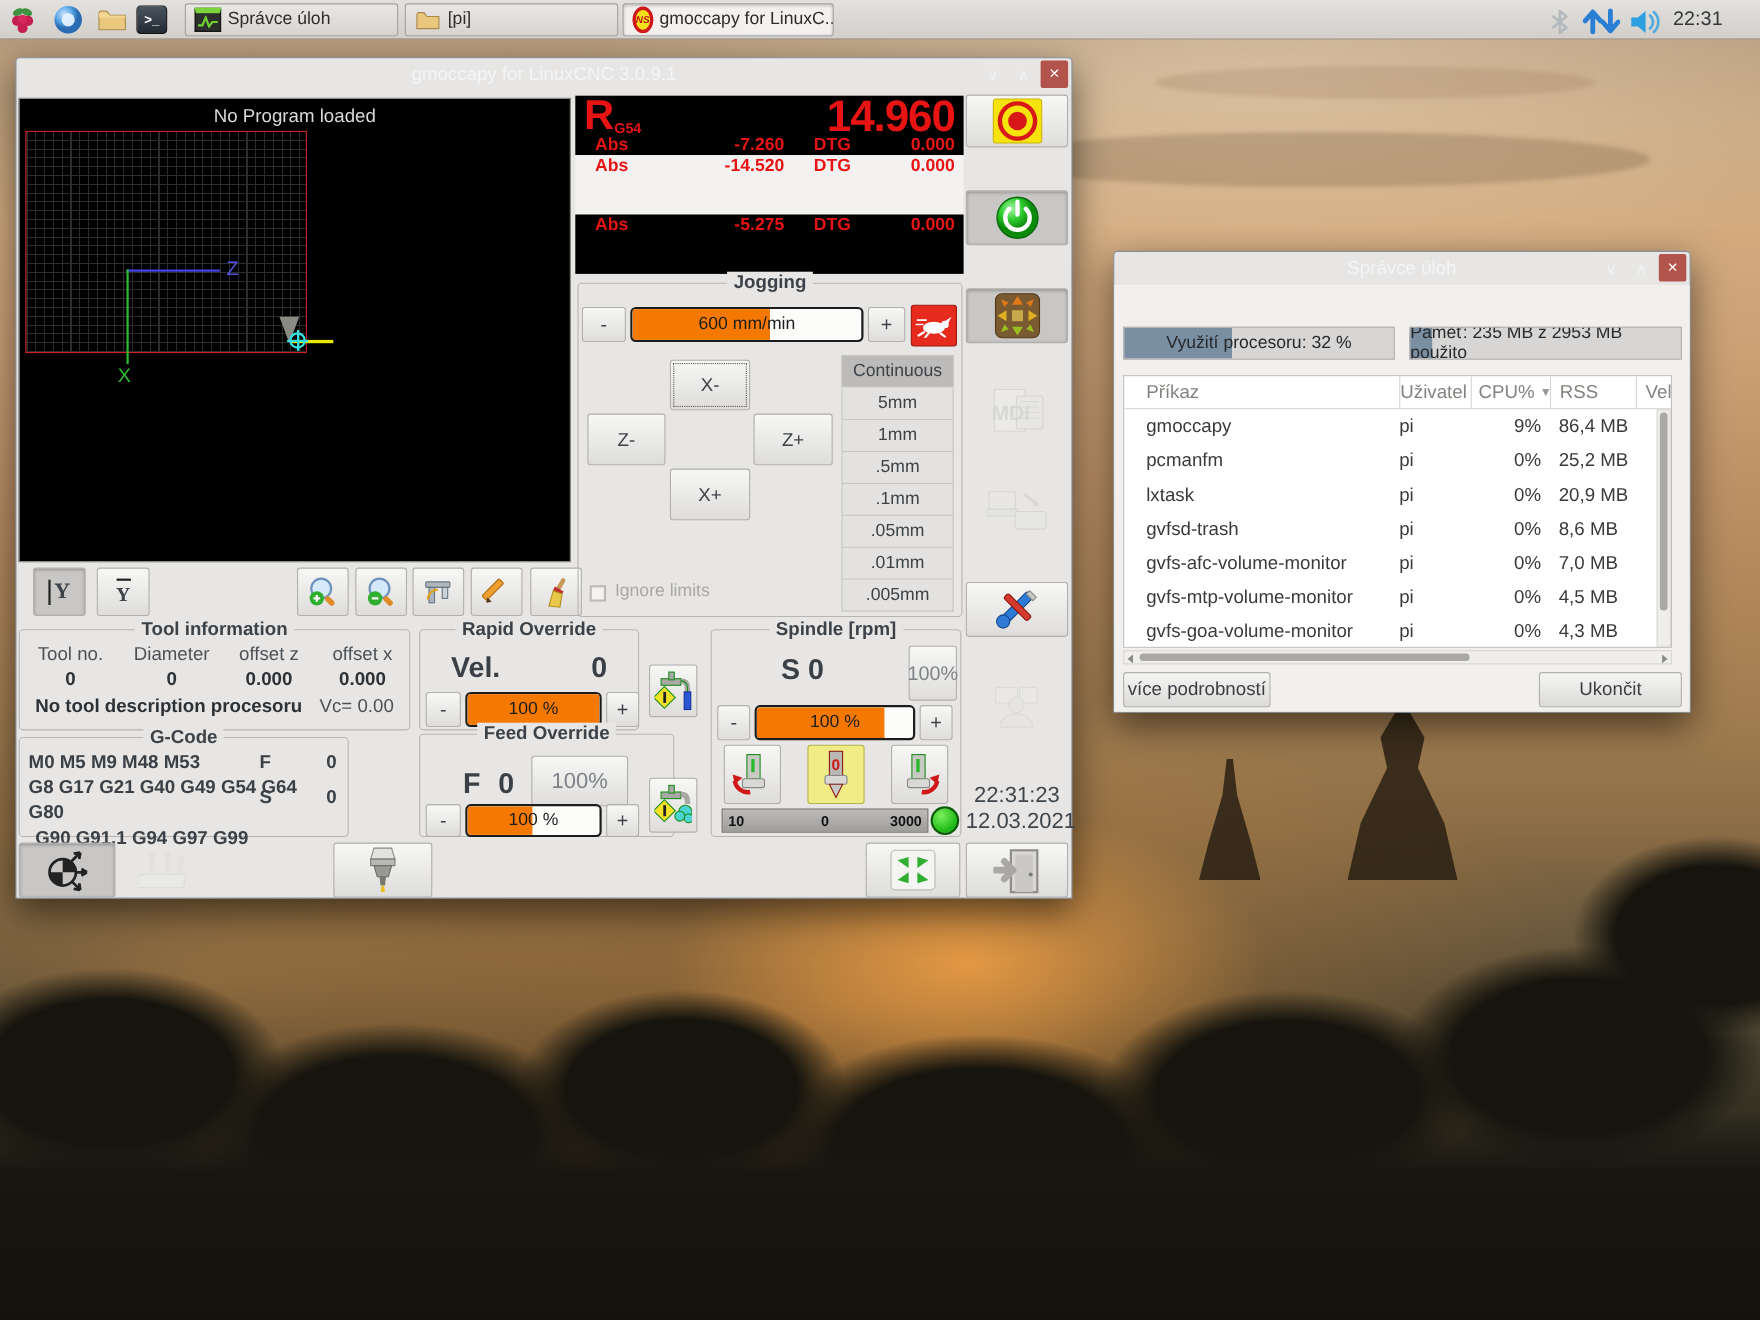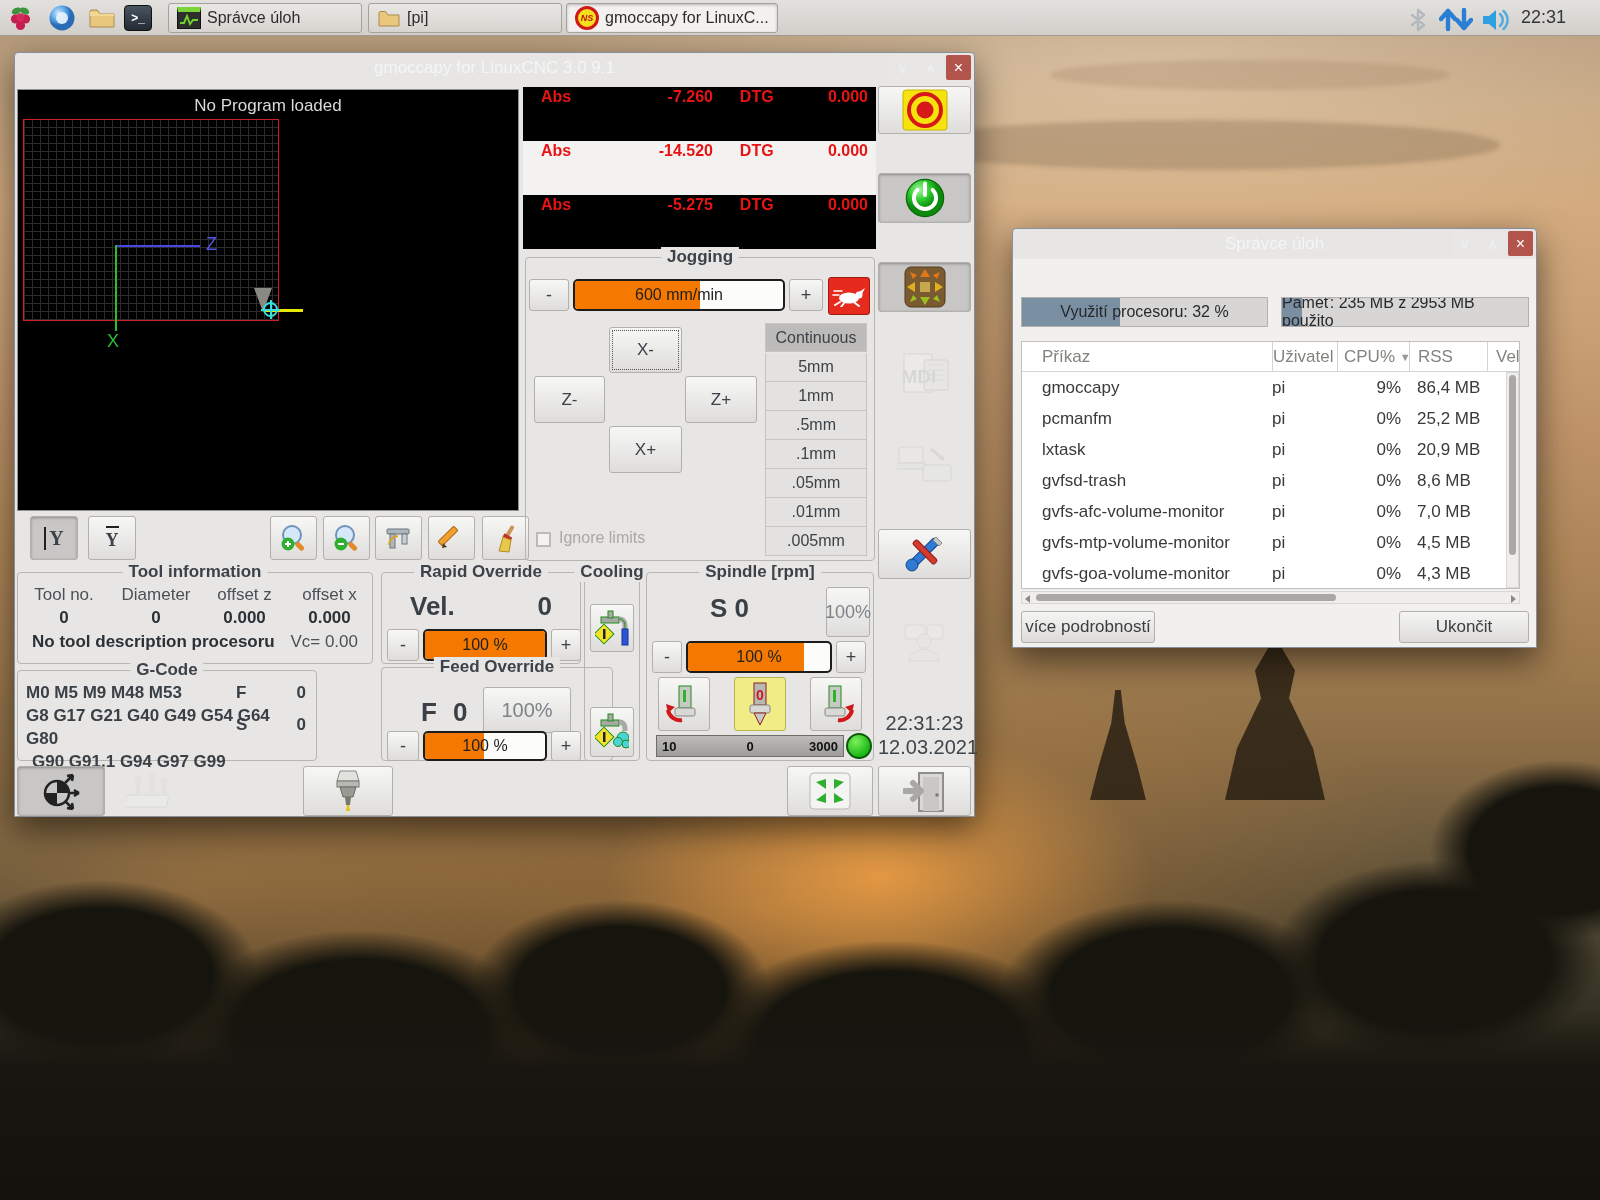--- a/index.html
+++ b/index.html
@@ -139,21 +139,21 @@
         </svg>
     </span>
     <span>Správce úloh</span>
   </div>
   <div class="taskbtn" style="left:368px;width:194px">
     <svg width="24" height="20">
         <path d="M2 5 L2 18 L22 18 L22 7 L11 7 L8.5 3.5 L3 3.5 Z" fill="#e9c87e" stroke="#ab8a4b"></path>
       </svg>
     <span>[pi]</span>
   </div>
-  <div class="taskbtn active" style="left:566px;width:212px">
+  <div class="taskbtn active" style="left:566px;width:192px">
     <span class="ns-ico">
         <span>NS</span>
       </span>
     <span>gmoccapy for LinuxC...</span>
   </div>
 
   <div class="tb-ico" style="left:1404px;top:6px">
     <svg width="16" height="24" viewBox="0 0 16 24">
         <path d="M8 2 v20 M8 2 l6 5 -12 10 M8 22 l6 -5 -12 -10" fill="none" stroke="#b3b8bd" stroke-width="2.4" stroke-linejoin="round" stroke-linecap="round"></path>
       </svg>
@@ -237,20 +237,24 @@
     </div>
     <div class="btn" style="left:467px;top:433px;width:47px;height:44px">
       <svg width="30" height="30">
           <rect x="17" y="2" width="4" height="13" rx="2" transform="rotate(30 19 8)" fill="#c89858"></rect>
           <rect x="12" y="12" width="9" height="4" transform="rotate(30 16 14)" fill="#c03030"></rect>
           <path d="M8 28 L12 14 L20 17 L18 29 Z" fill="#e8c84a" stroke="#b09020"></path>
         </svg>
     </div>
 
     <div class="dro-row dro-dark" style="top:4px">
+      <div class="dro-main">
+          <div><span class="dro-axis">R</span><span class="dro-sys">G54</span></div>
+          <div class="dro-val">14.960</div>
+        </div>
       <div class="dro-sub">
           <span class="al">Abs</span>
           <span class="av">-7.260</span>
           <span class="dl">DTG</span>
           <span class="dv">0.000</span>
         </div>
     </div>
     <div class="dro-row dro-light" style="top:58px">
       <div class="dro-sub">
           <span class="al">Abs</span>
@@ -450,23 +454,20 @@
       <span>0</span>
     </div>
     <div class="btn" style="left:468px;top:604px;width:88px;height:46px;font-size:20px;color:#7d8388">100%</div>
     <div class="btn" style="left:372px;top:648px;width:32px;height:30px;font-size:18px">-</div>
     <div class="pbar" style="left:408px;top:648px;width:124px;height:30px">
       <div class="pfill" style="width: 49%;"></div>
       <div class="ptext">100 %</div>
     </div>
     <div class="btn" style="left:536px;top:648px;width:30px;height:30px;font-size:18px">+</div>
 
-    <div class="frame" style="left:569px;top:489px;width:56px;height:189px">
-      <span class="ftitle">Cooling</span>
-    </div>
     <div class="btn" style="left:575px;top:521px;width:44px;height:48px">
       <svg width="34" height="38" viewBox="0 0 34 38">
           <rect x="6" y="8" width="18" height="6" fill="#a8a8a4" stroke="#1c8c1c"></rect>
           <rect x="13" y="2" width="5" height="7" fill="#a8a8a4" stroke="#1c8c1c"></rect>
           <path d="M24 10 q6 0 6 7 v4" fill="none" stroke="#a8a8a4" stroke-width="5"></path>
           <path d="M24 10 q6 0 6 7 v4" fill="none" stroke="#1c8c1c" stroke-width="1"></path>
           <rect x="27" y="20" width="6" height="16" fill="#2a56d4" stroke="#16309c"></rect>
           <rect x="2" y="18" width="14" height="14" transform="rotate(45 9 25)" fill="#f2e22a" stroke="#1c8c1c"></rect>
           <rect x="8" y="20" width="2.5" height="10" fill="#222"></rect>
         </svg>

